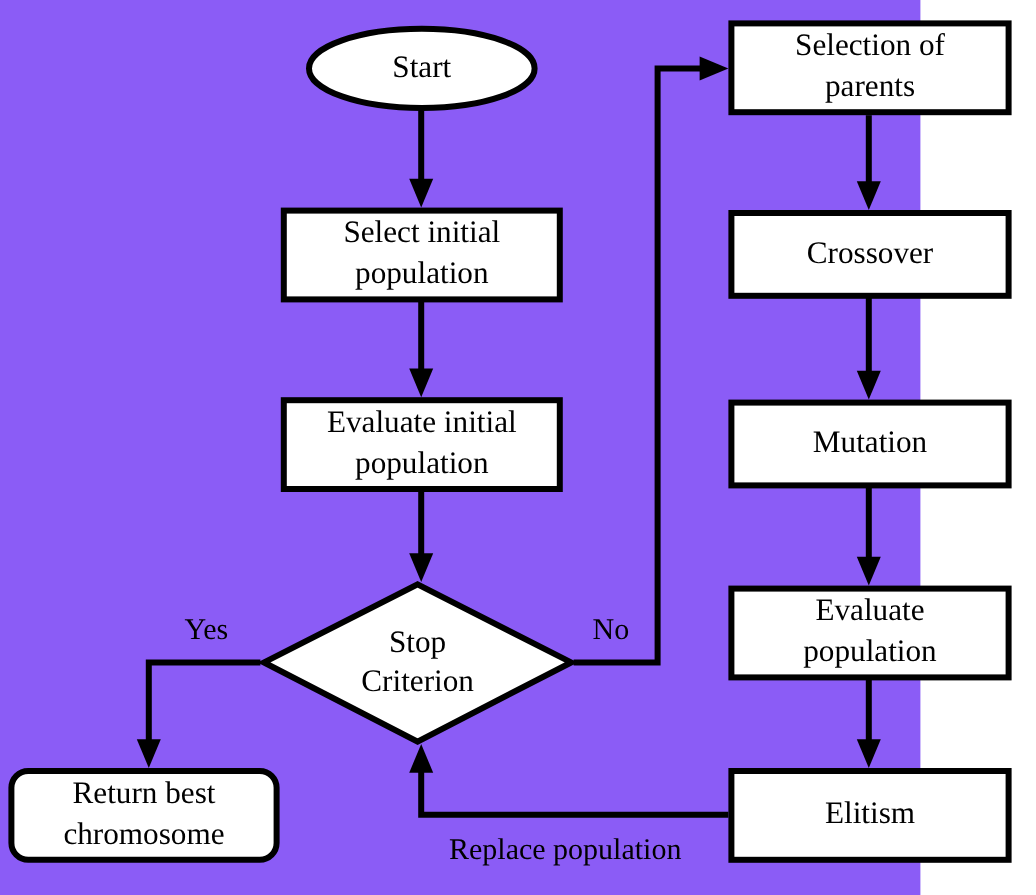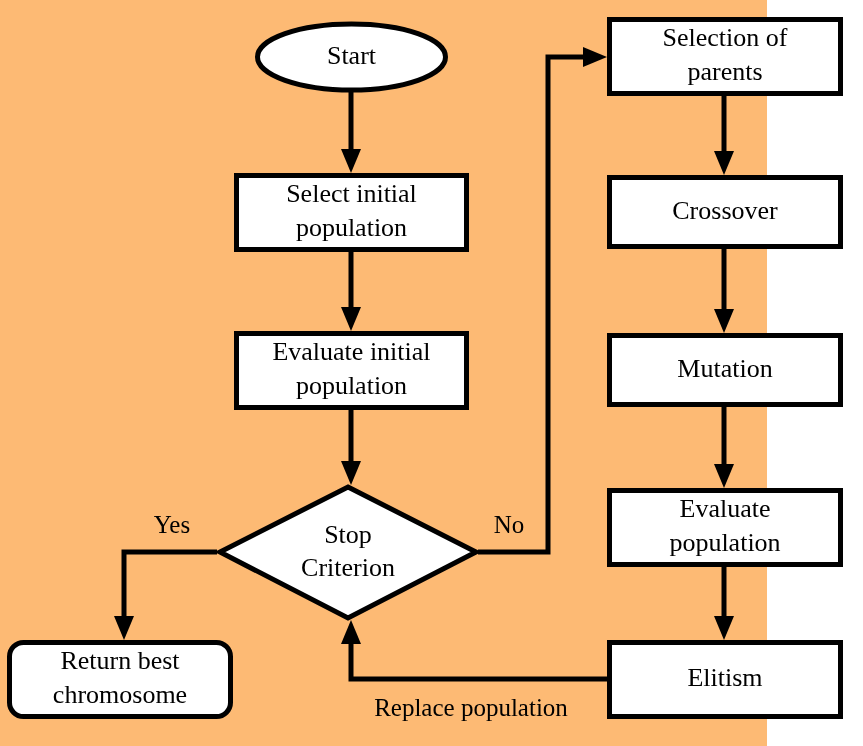--- a/index.html
+++ b/index.html
@@ -10,21 +10,21 @@
   body {
     width: 863px;
     height: 746px;
     font-family: "Liberation Serif", "DejaVu Serif", serif;
     overflow: hidden;
   }
   #flowchart-root {
     position: relative;
     width: 767px;
     height: 746px;
-    background: #fdba74;
+    background: #8b5cf6;
   }
   svg.chart {
     display: block;
     width: 863px;
     height: 746px;
   }
   .node-shape {
     fill: #ffffff;
     stroke: #000000;
     stroke-width: 5;

